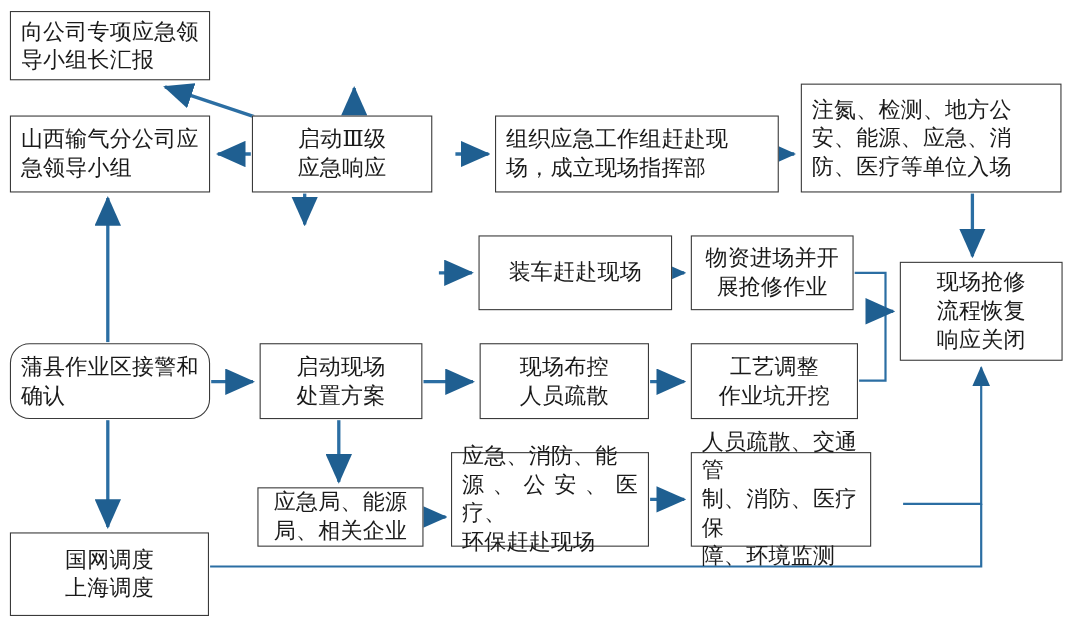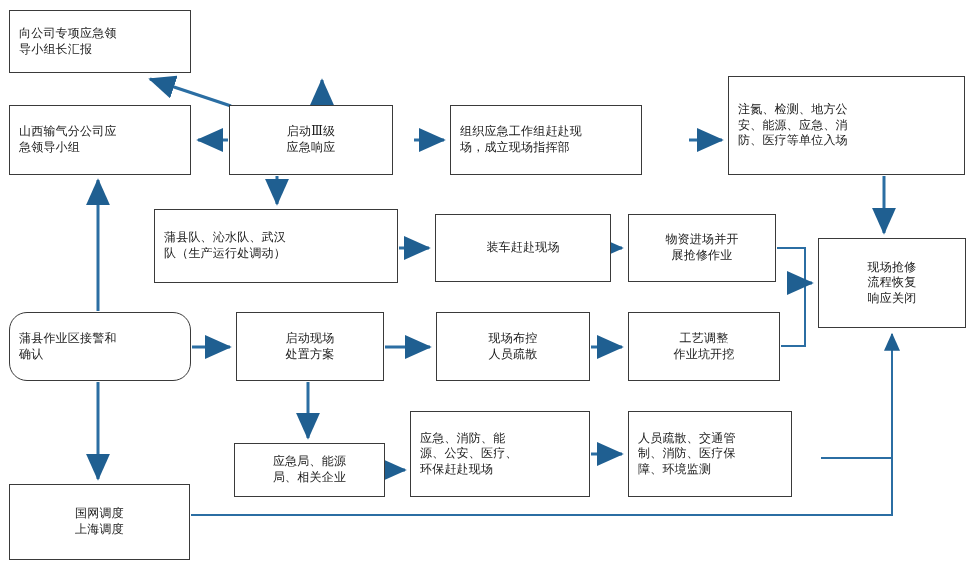--- a/index.html
+++ b/index.html
@@ -20,21 +20,21 @@
     align-items:center;
     justify-content:flex-start;
     color:#1a1a1a;
     line-height:1.30;
     z-index:3;
   }
   .node .txt{
     display:block;
     width:100%;
     padding:0 9px;
-    font-size:12px;
+    font-size:20px;
     letter-spacing:0.2px;
     white-space:pre-line;
   }
   .node.center .txt{text-align:center;}
   .node.left .txt{text-align:left;}
   .node.just .txt{text-align:justify;text-align-last:left;text-justify:inter-character;}
 </style>
 </head>
 <body>
 
@@ -107,35 +107,31 @@
   <div class="node left" style="left:9px;top:105px;width:182px;height:70px;">
     <span class="txt">山西输气分公司应
 急领导小组</span>
   </div>
 
   <div class="node center" style="left:229px;top:105px;width:164px;height:70px;">
     <span class="txt">启动Ⅲ级
 应急响应</span>
   </div>
 
-  <div class="node left" style="left:450px;top:105px;width:192px;height:70px;">
+  <div class="node left" style="left:450px;top:105px;width:258px;height:70px;">
     <span class="txt">组织应急工作组赶赴现
 场，成立现场指挥部</span>
   </div>
 
   <div class="node left" style="left:728px;top:76px;width:237px;height:99px;">
     <span class="txt">注氮、检测、地方公
 安、能源、应急、消
 防、医疗等单位入场</span>
   </div>
 
-  <div class="node left" style="left:154px;top:209px;width:244px;height:74px;">
-    <span class="txt">蒲县队、沁水队、武汉
-队（生产运行处调动）</span>
-  </div>
 
   <div class="node center" style="left:435px;top:214px;width:176px;height:68px;font-family:Liberation Serif, serif;">
     <span class="txt">装车赶赴现场</span>
   </div>
 
   <div class="node center" style="left:628px;top:214px;width:148px;height:68px;justify-content:center;">
     <span class="txt">物资进场并开
 展抢修作业</span>
   </div>
 

